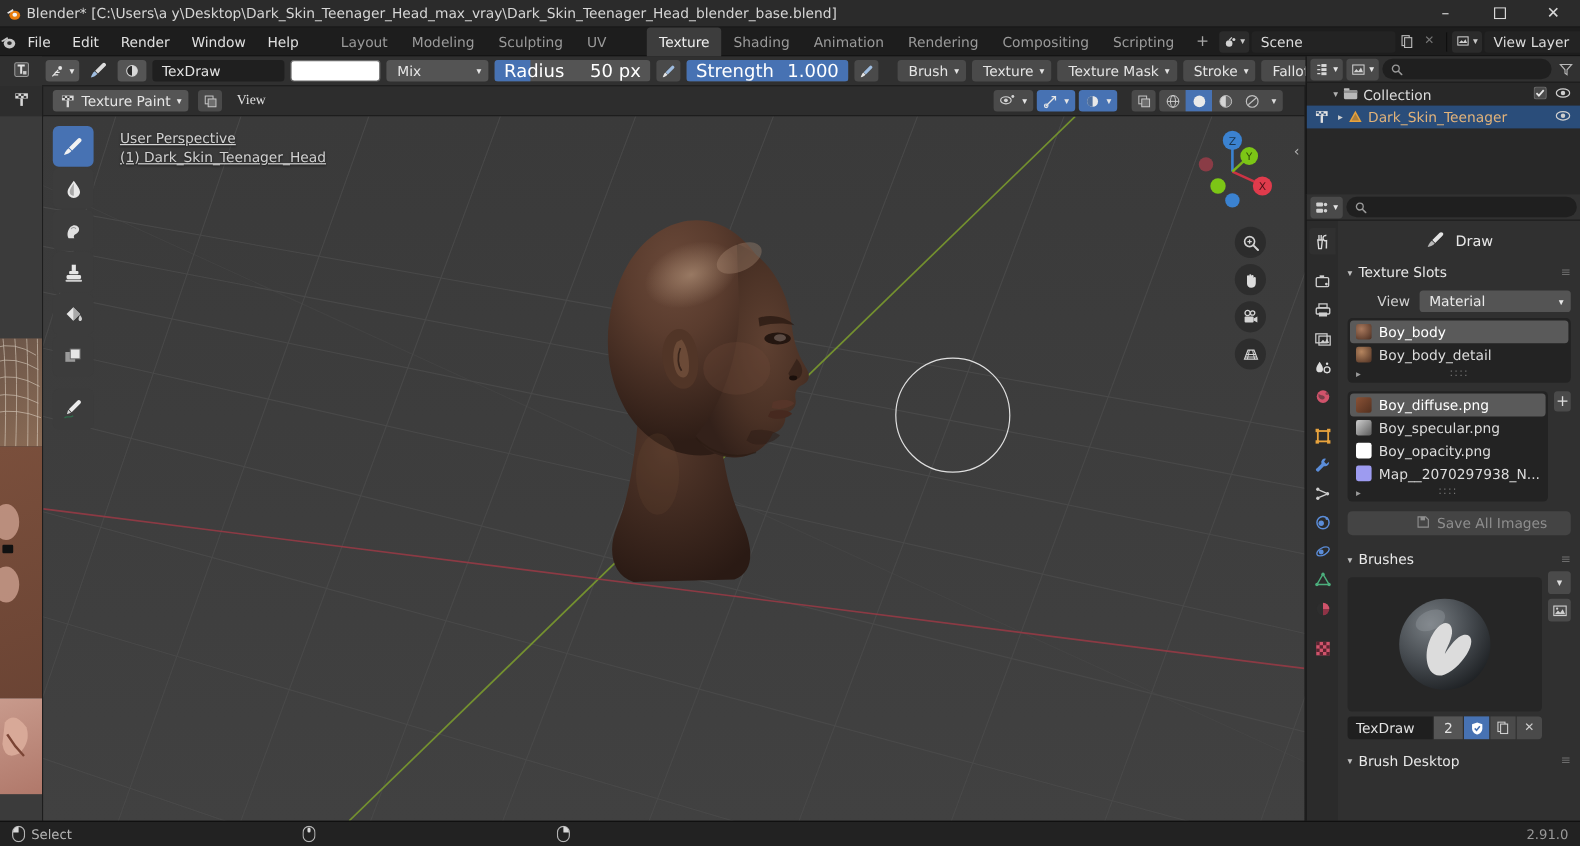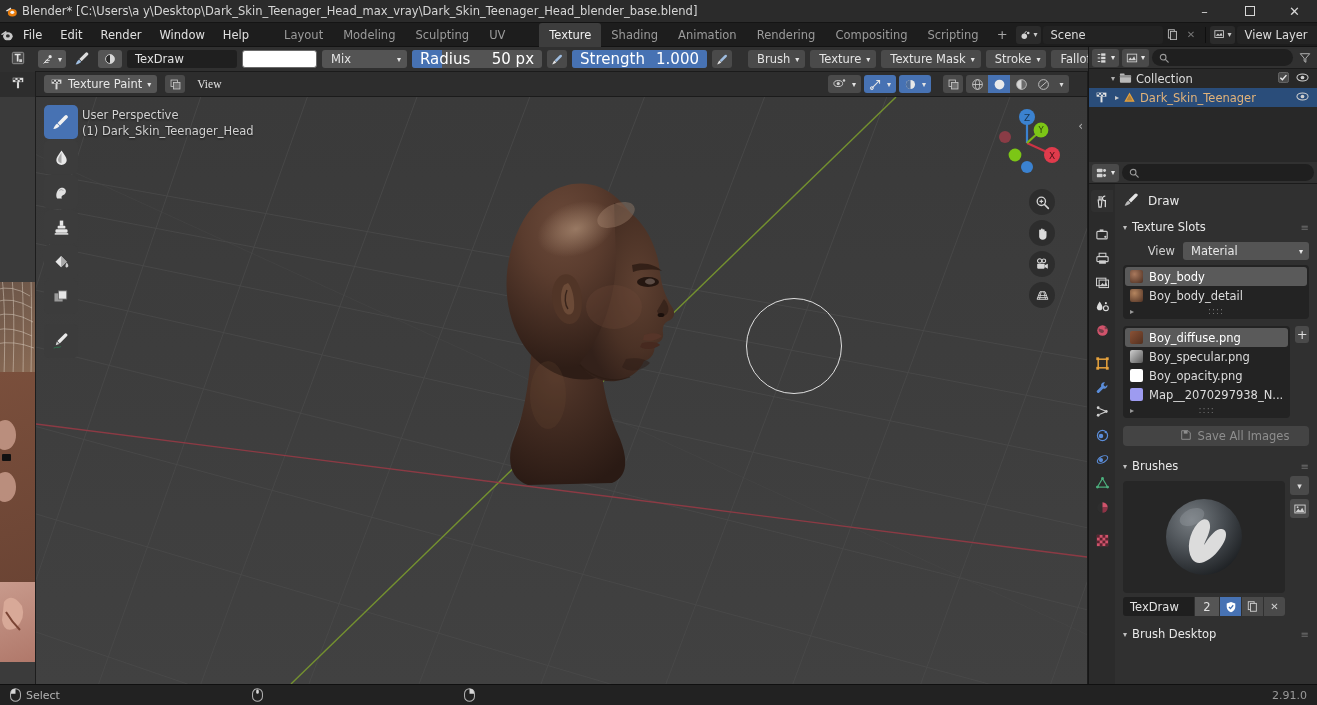--- a/index.html
+++ b/index.html
@@ -110,22 +110,22 @@
   }
   .ie-header { position:absolute; left:0; top:0; width:35px; height:50px; background:#303030; }
   .ie-canvas { position:absolute; left:0; top:50px; width:35px; bottom:0; background:#3b3b3b; overflow:hidden; }
 
   
   .viewport {
     position:absolute; left:36px; top:97px; width:1051px; height:587px;
     background:#3d3d3d; overflow:hidden;
   }
   .vp-overlay-text {
-    position:absolute; left:46px; top:10px; font-size:11.5px; color:#d2d2d2;
-    line-height:16px; text-shadow:0 1px 2px rgba(0,0,0,.6); pointer-events:none;
+    position:absolute; left:64px; top:10px; font-size:11.5px; color:#d2d2d2;
+    line-height:16px; text-shadow:0 1px 2px rgba(0,0,0,.6); pointer-events:none;text-decoration:underline;
   }
   
   .vp-toolbar { position:absolute; left:8px; top:8px; width:34px; }
   .tool-btn {
     width:34px; height:34px; background:#3c3c3c; border-radius:5px; margin-bottom:1px;
     display:flex; align-items:center; justify-content:center;
   }
   .tool-btn.active { background:#4772b3; }
   .tool-gap { height:9px; }
 
@@ -954,21 +954,21 @@
               <rect x="2" y="8" width="3" height="3"></rect>
               <rect x="8" y="8" width="3" height="3"></rect>
               <rect x="5" y="11" width="3" height="3"></rect>
               <rect x="11" y="11" width="3" height="3"></rect>
             </g>
           </svg>
       </div>
     </div>
 
     <div class="props-body">
-      <div style="display:flex;align-items:center;gap:8px;height:22px;">
+      <div style="display:flex;align-items:center;gap:8px;height:22px;justify-content:center;">
         <span>
           <svg width="17" height="17" viewBox="0 0 20 20">
               <path d="M16.8 3.6 C17.7 4.5 17.5 5.4 16.6 6.3 L9.4 13.5 L6.6 10.7 L13.8 3.5 C14.7 2.6 15.9 2.7 16.8 3.6 Z" fill="#e4e4e4"></path>
               <path d="M6.1 11.3 L8.9 14.1 C7.6 15.7 4.8 17.1 2 17.4 C3 14.6 4.6 12.5 6.1 11.3 Z" fill="#b9b9b9"></path>
             </svg>
         </span>
         <span style="font-size:12px;color:#e8e8e8;">Draw</span>
       </div>
 
       <div class="panel-head">

